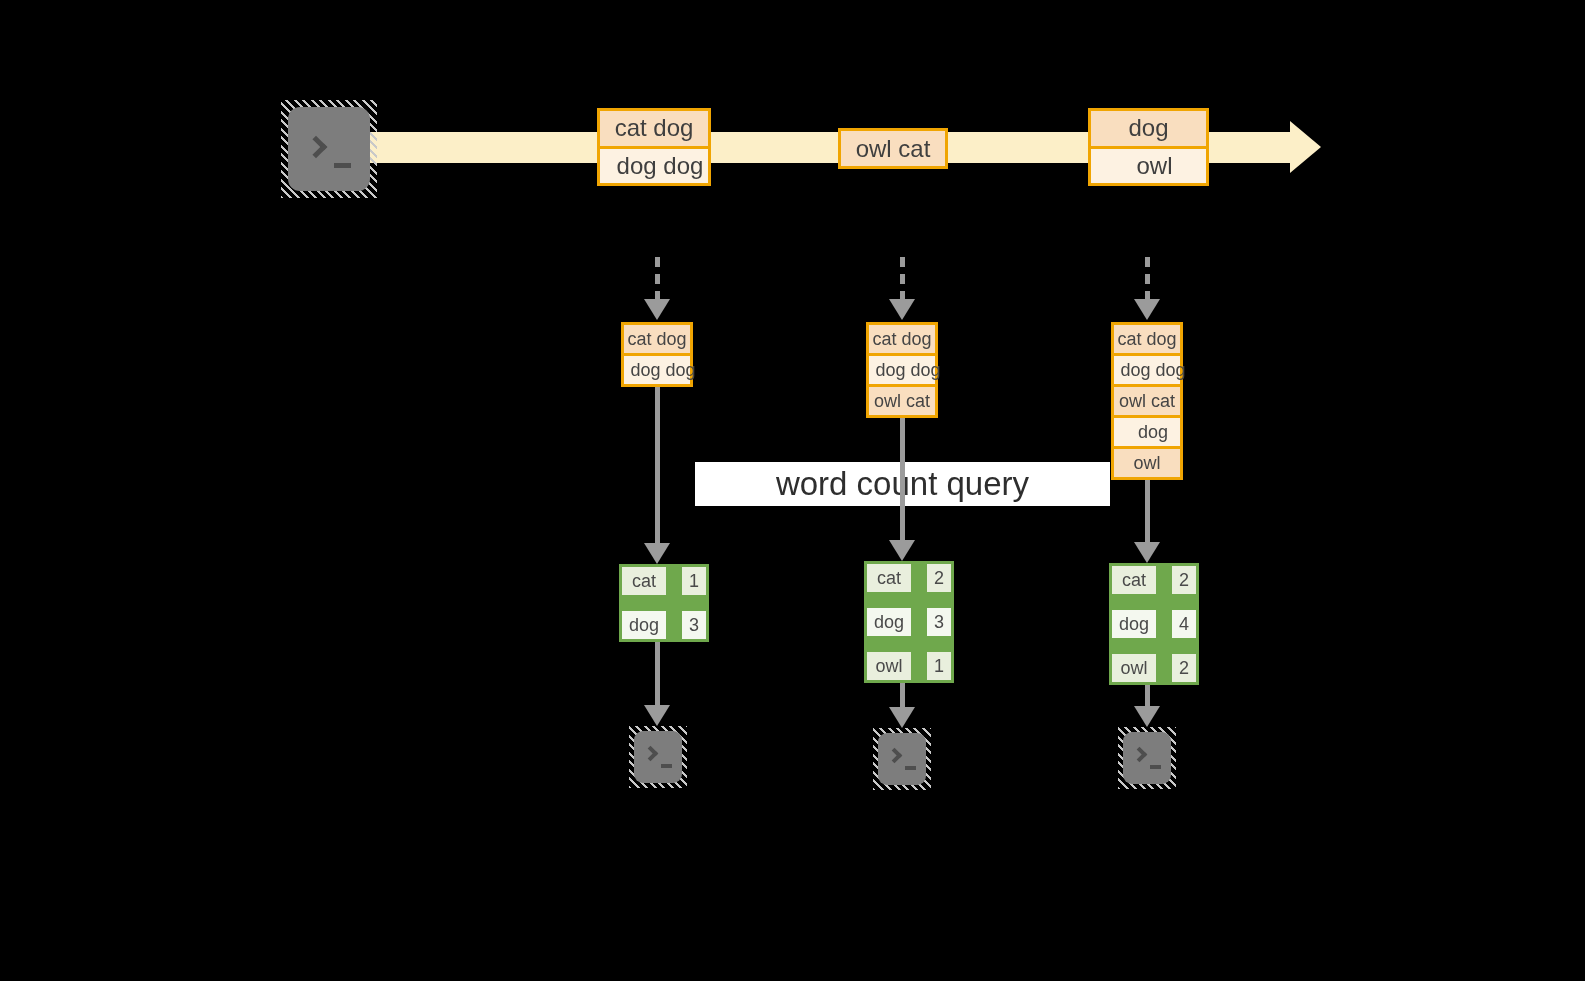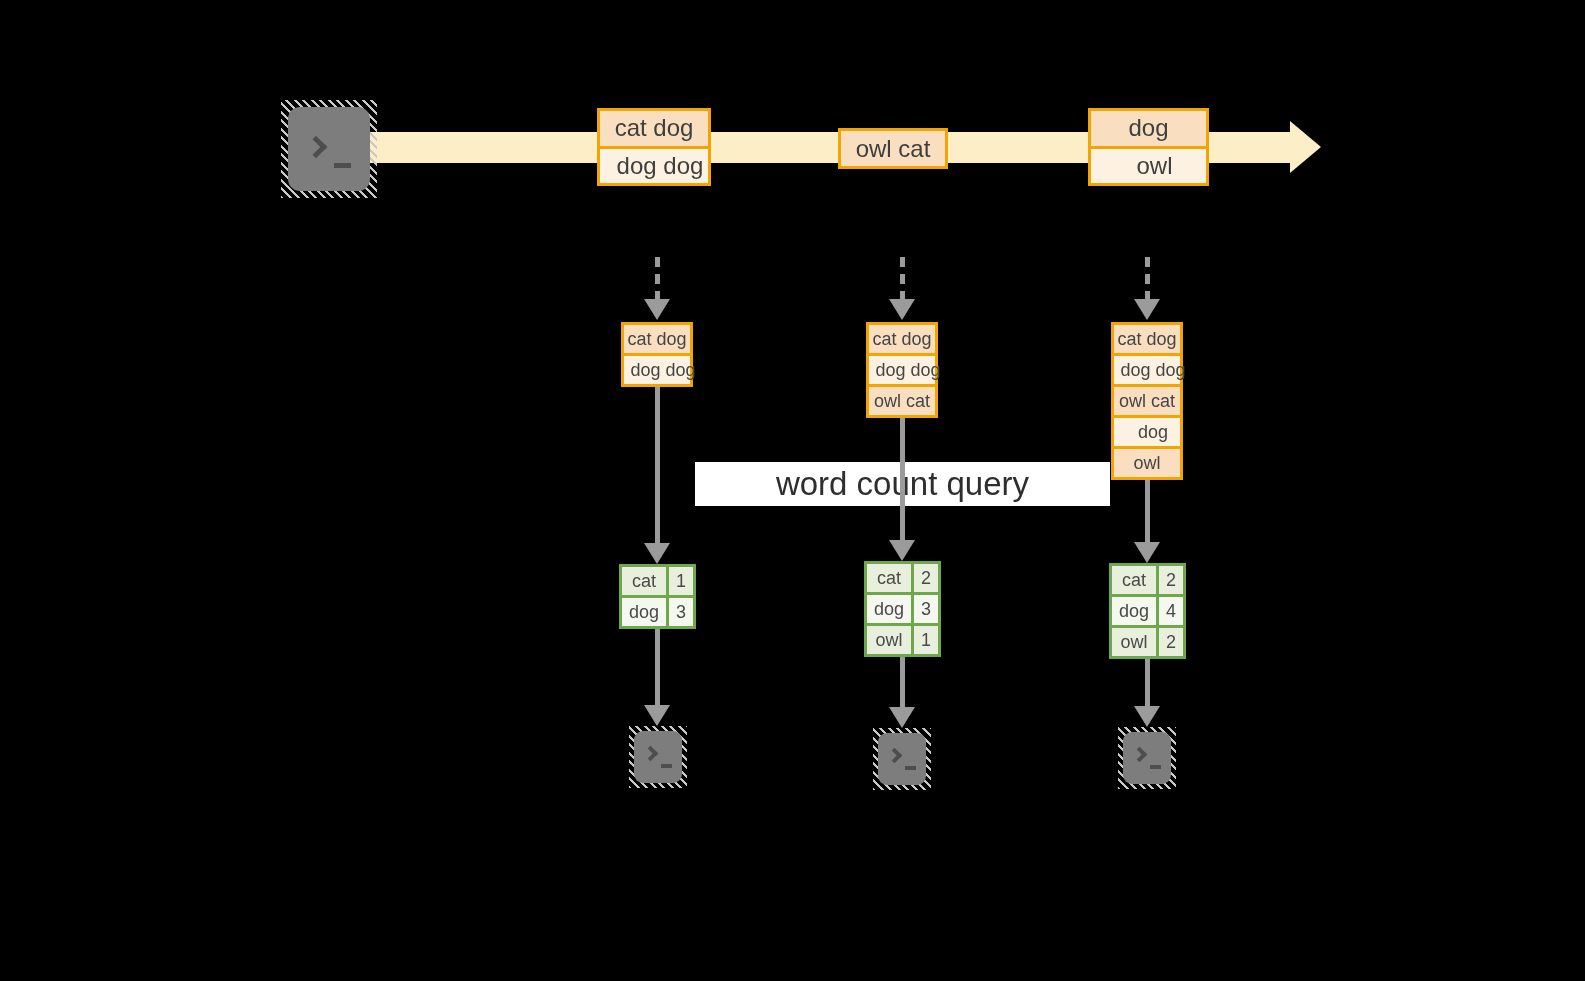--- a/index.html
+++ b/index.html
@@ -56,21 +56,21 @@
          border-left:13px solid transparent;border-right:13px solid transparent;
          border-top:21px solid #9b9b9b;}
 
   
   #banner{position:absolute;left:695px;top:462px;width:415px;height:44px;background:#ffffff;
           z-index:2;display:flex;align-items:center;justify-content:center;
           font-size:33px;color:#2e2e2e;white-space:nowrap;}
 
   
   .wct{position:absolute;background:#6FA84C;display:grid;grid-template-columns:44px 24px;
-       gap:3px;padding:3px;z-index:4;}
+       gap:16px;padding:3px;z-index:4;}
   .wcell{height:28px;display:flex;align-items:center;justify-content:center;
          font-size:18px;color:#4a4a4a;}
   .gfill-a{background:#E9EFDD;}
   .gfill-b{background:#F4F8EF;}
   #table1{left:619px;top:564px;}
   #table2{left:864px;top:561px;}
   #table3{left:1109px;top:563px;}
 </style>
 </head>
 <body>

